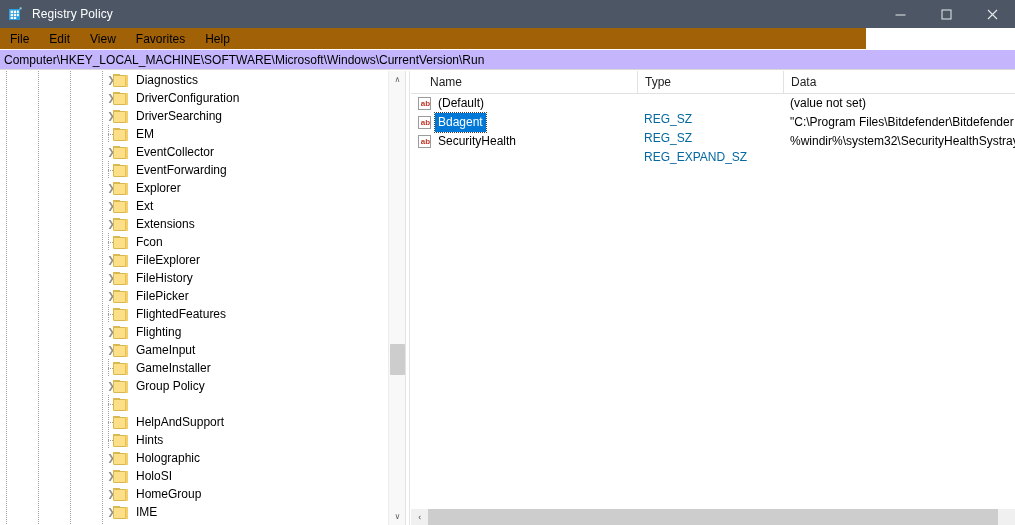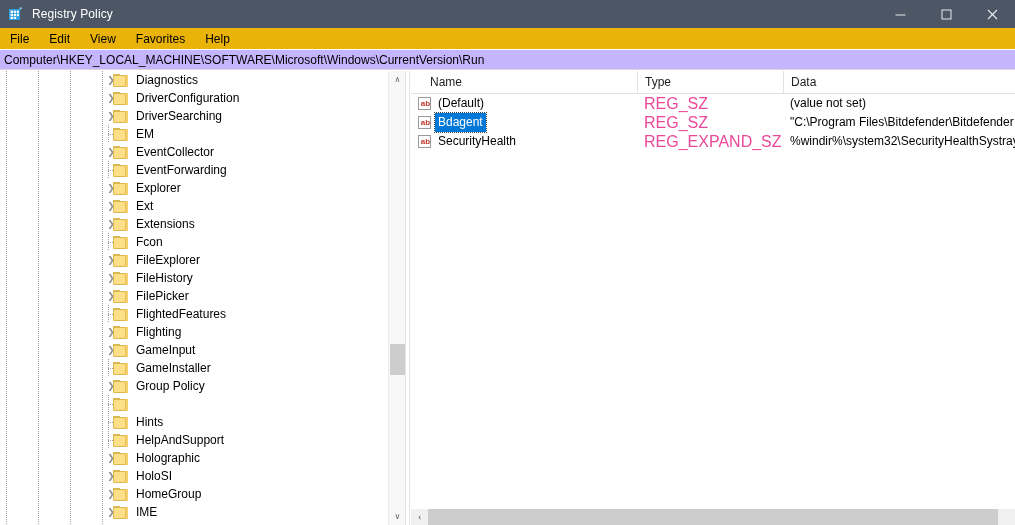--- a/index.html
+++ b/index.html
@@ -33,22 +33,22 @@
   .wc {
     width: 46px; height: 28px;
     display: flex; align-items: center; justify-content: center;
     color: #e8eaed; font-size: 12px;
     font-family: "DejaVu Sans", sans-serif;
   }
 
   
   .menubar {
     position: absolute; left: 0; top: 28px;
-    width: 1015px; height: 22px;
-    background: #eab308;
+    width: 866px; height: 22px;
+    background: #a16207;
     display: flex; align-items: center;
     border-bottom: 1px solid #ffffff;
   }
   .menu-item {
     font-size: 12px; color: #000000;
     padding: 2px 9px; margin: 0 1px;
     white-space: nowrap;
   }
 
   
@@ -227,23 +227,23 @@
     height: 19px; line-height: 19px;
     font-size: 12px; color: #000000;
     padding: 0 3px;
   }
   .vrow.selected .vname {
     background: #0078d7; color: #ffffff;
     outline: 1px dotted #404040;
     outline-offset: 0px;
   }
   .vtype {
-    position: absolute; left: 233px; top: 0;
+    position: absolute; left: 233px; top: 16px;
     height: 19px; line-height: 19px;
-    font-size: 16px; color: #ec4899;
+    font-size: 12px; color: #0369a1;
   }
   .vdata {
     position: absolute; left: 379px; top: 0;
     height: 19px; line-height: 19px;
     font-size: 12px; color: #000000;
   }
 
   
   .hscroll {
     position: absolute; left: 0; bottom: 0;
@@ -514,33 +514,33 @@
         <div class="trow">
           <div class="tdots">
             <i class="v"></i>
             <i class="h"></i>
           </div>
           <div class="folder">
             <div class="ftab"></div>
             <div class="fbody"></div>
             <div class="fshade"></div>
           </div>
+          <div class="tlabel">HelpAndSupport</div>
+        </div>
+        <div class="trow">
+          <div class="tdots">
+            <i class="v"></i>
+            <i class="h"></i>
+          </div>
+          <div class="folder">
+            <div class="ftab"></div>
+            <div class="fbody"></div>
+            <div class="fshade"></div>
+          </div>
           <div class="tlabel">Hints</div>
-        </div>
-        <div class="trow">
-          <div class="tdots">
-            <i class="v"></i>
-            <i class="h"></i>
-          </div>
-          <div class="folder">
-            <div class="ftab"></div>
-            <div class="fbody"></div>
-            <div class="fshade"></div>
-          </div>
-          <div class="tlabel">HelpAndSupport</div>
         </div>
         <div class="trow">
           <div class="chev">❯</div>
           <div class="folder">
             <div class="ftab"></div>
             <div class="fbody"></div>
             <div class="fshade"></div>
           </div>
           <div class="tlabel">Holographic</div>
         </div>

